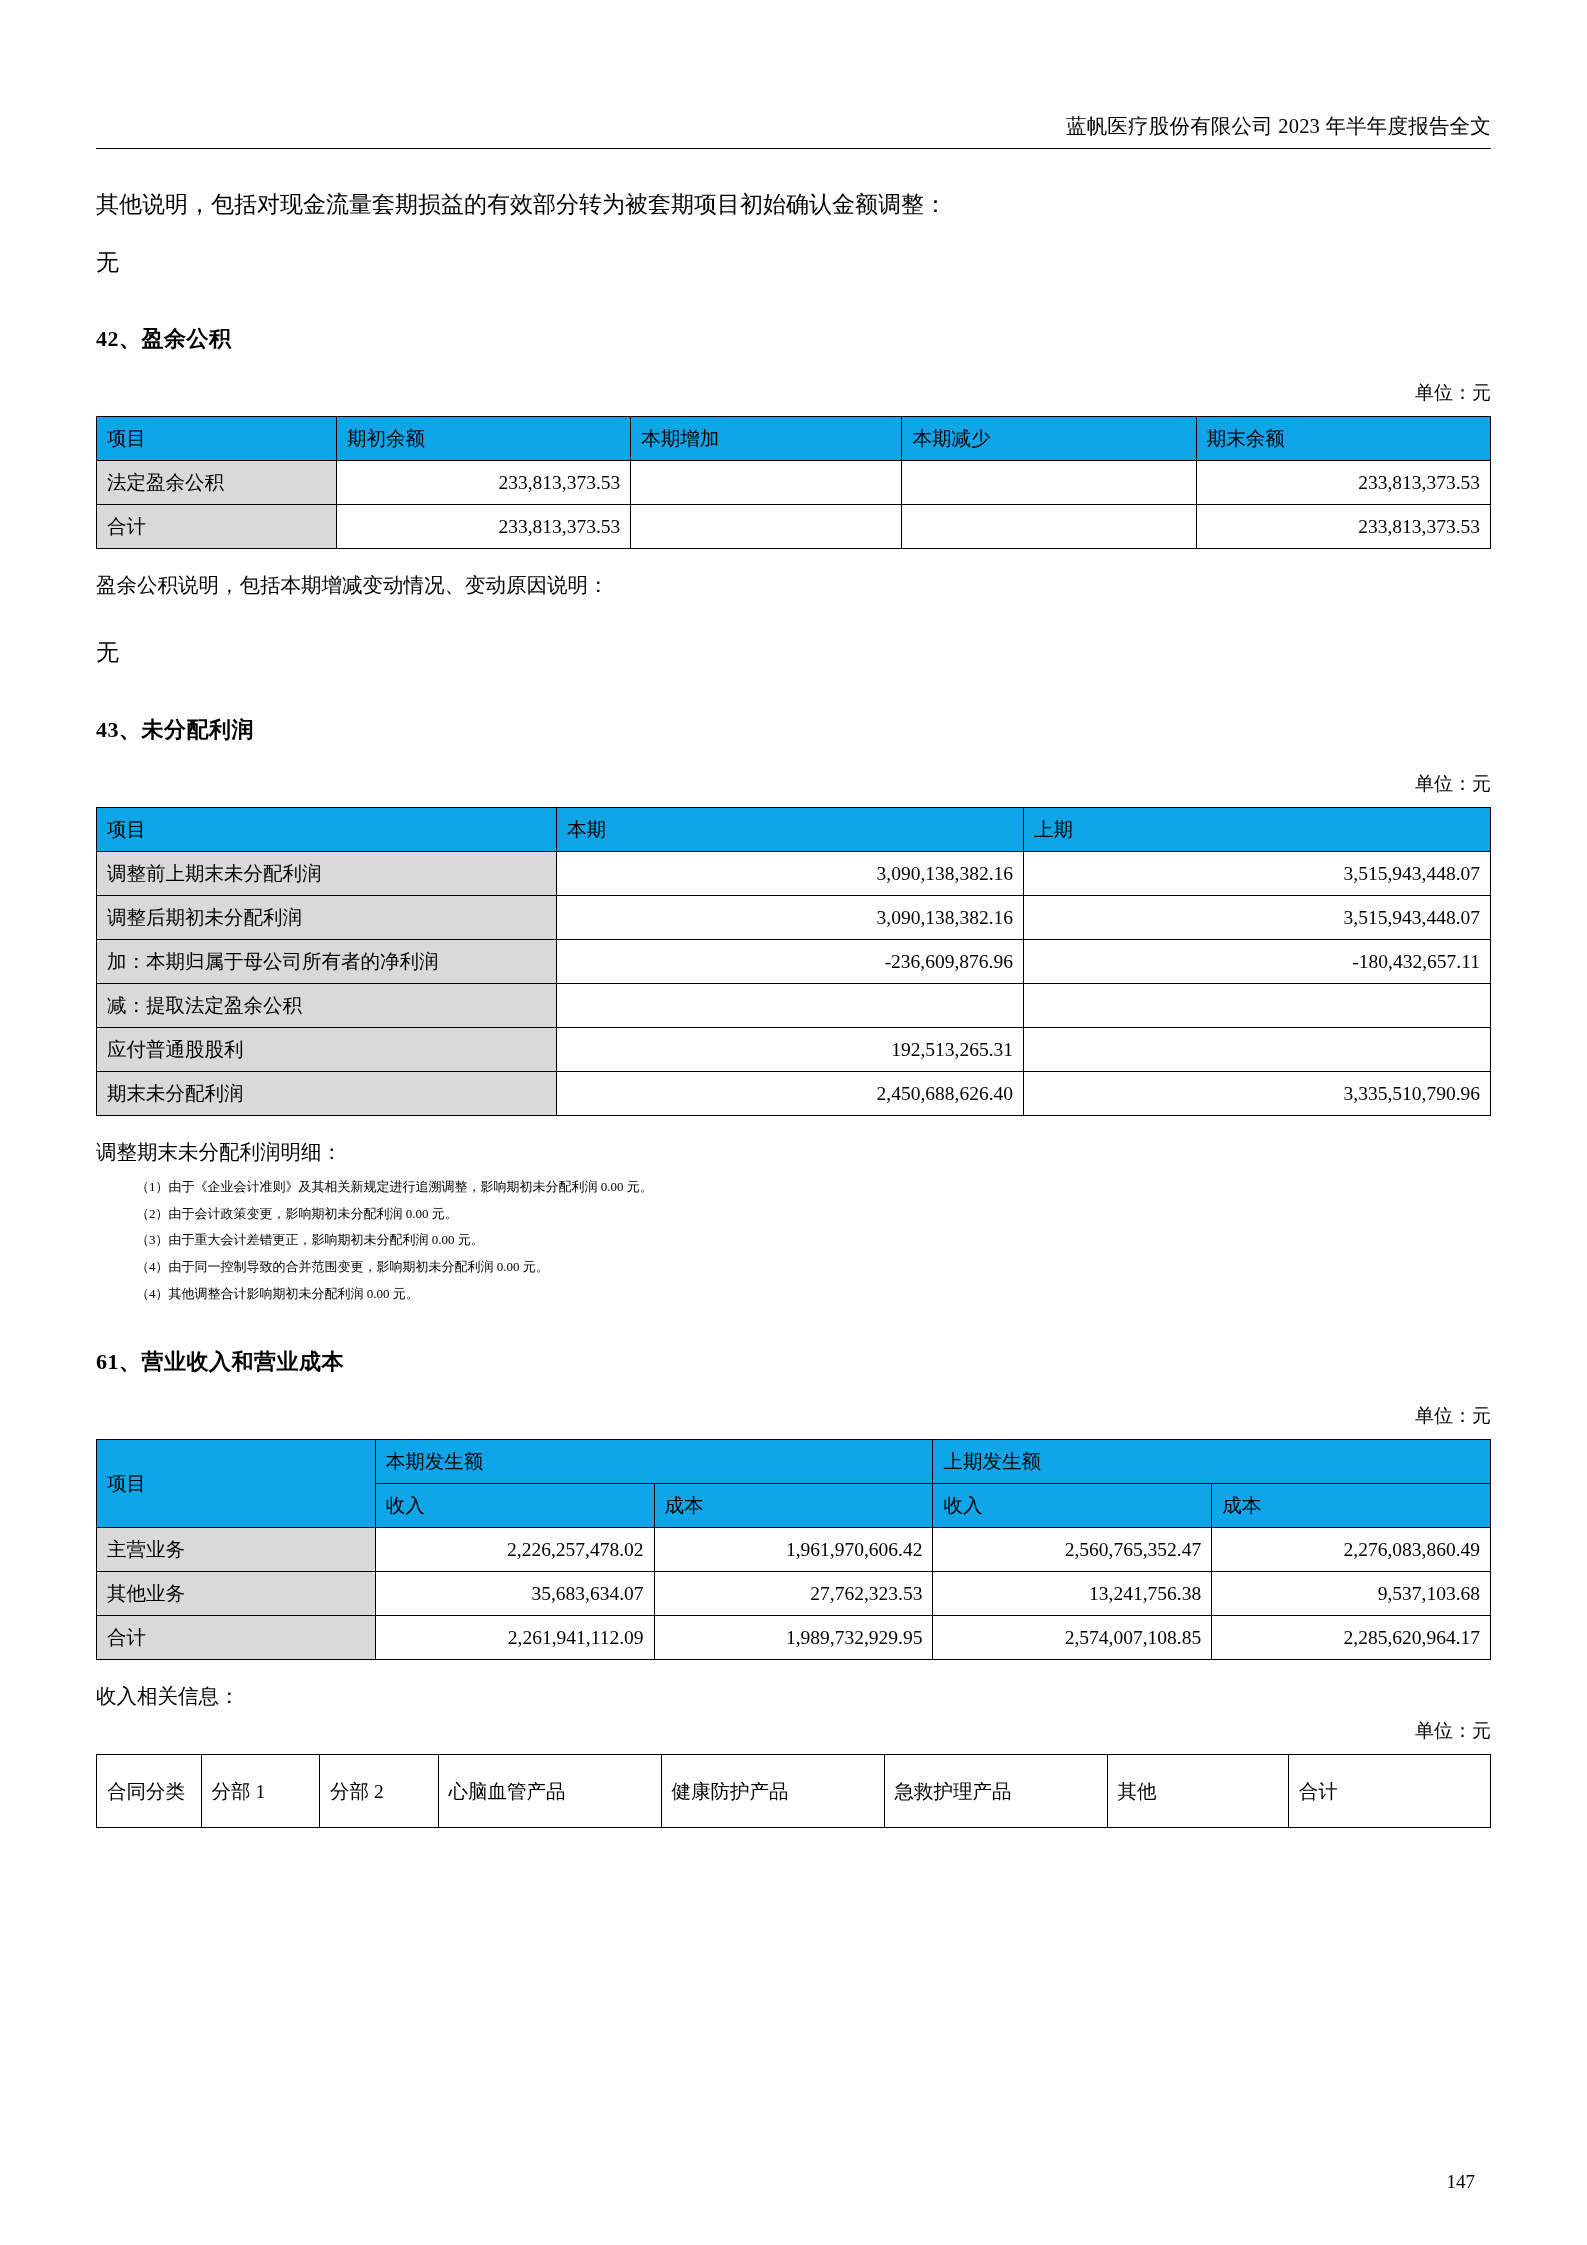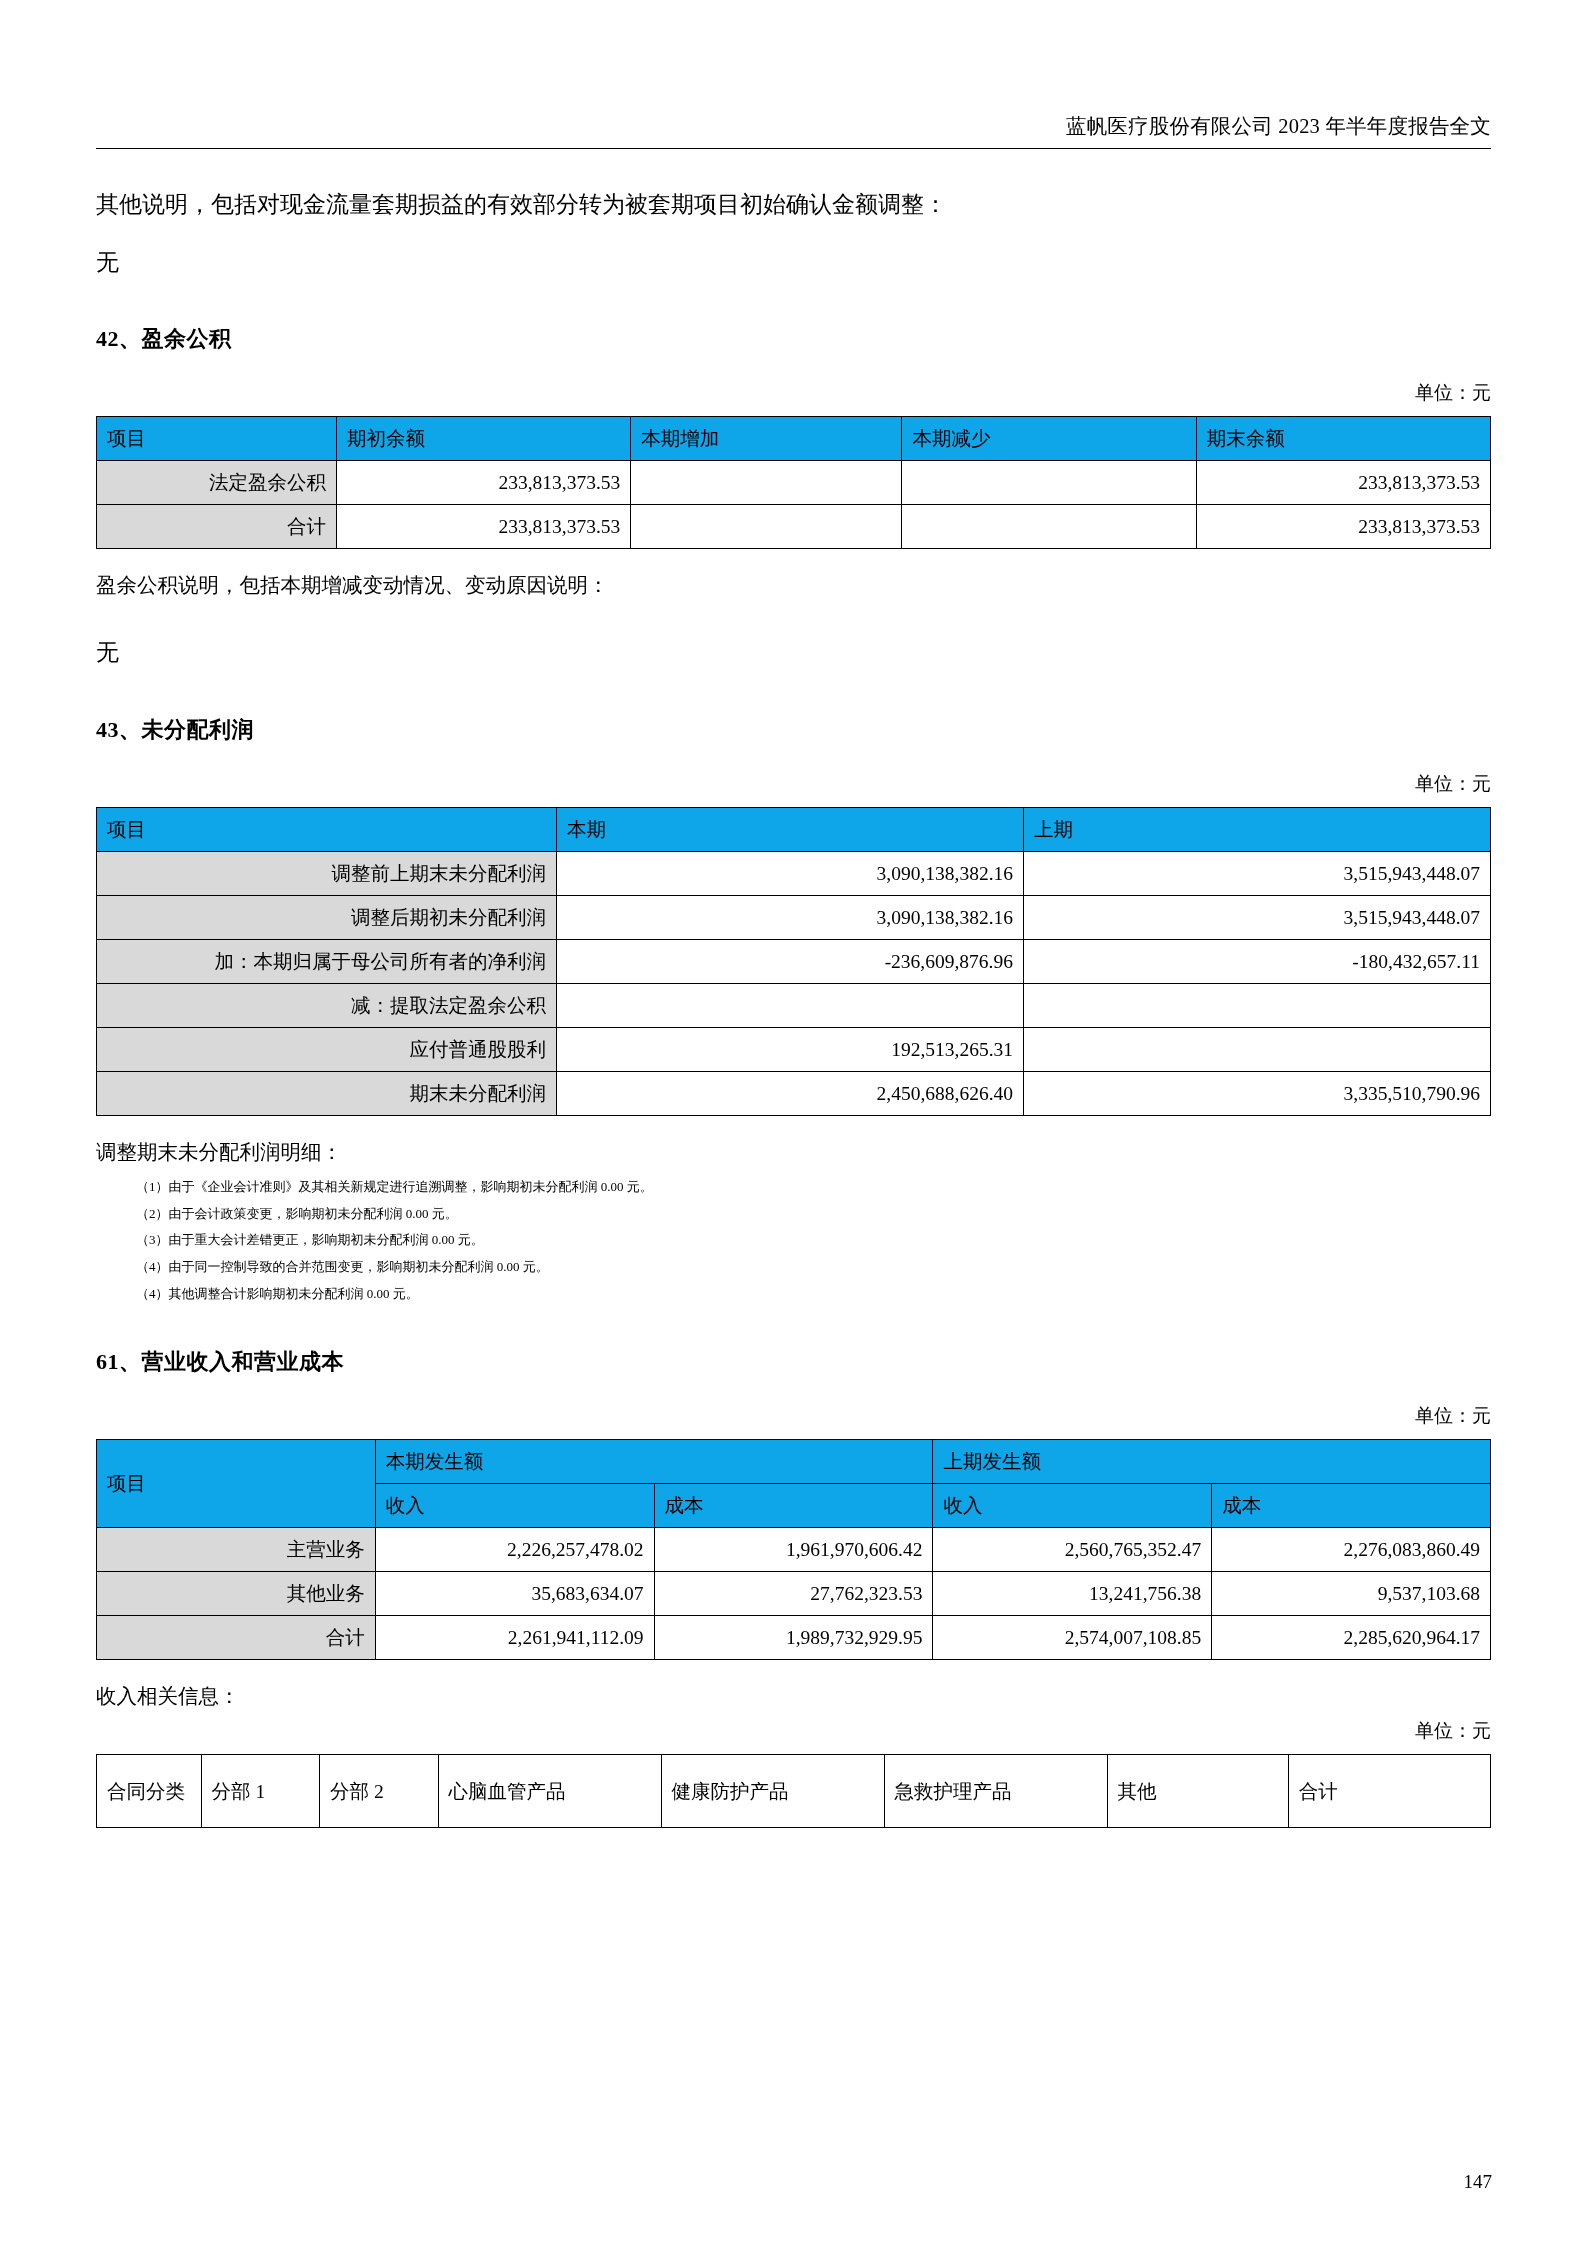--- a/index.html
+++ b/index.html
@@ -56,21 +56,21 @@
     padding: 8px 10px;
     vertical-align: middle;
     font-weight: normal;
   }
   .hdr-cell {
     background: #0ea5e9;
     font-family: Liberation Serif, serif;
   }
   .lbl-cell {
     background: #d9d9d9;
-    text-align: right;
+    text-align: left;
   }
   .num-cell {
     text-align: right;
     padding-right: 14px;
   }
   .ctr {
     text-align: left;
   }
   .gap-sm { height: 16px; }
   .list-item {
@@ -78,21 +78,21 @@
     line-height: 2.05;
     margin: 0;
     text-indent: 40px;
   }
   .note-line {
     font-size: 20.5px;
     margin: 22px 0 8px 0;
   }
   .pagenum {
     position: absolute;
-    right: 95px;
+    right: 112px;
     bottom: 52px;
     font-size: 19px;
   }
   .indent-1 {
     padding-left: 30px;
   }
 </style>
 </head>
 <body>
 

